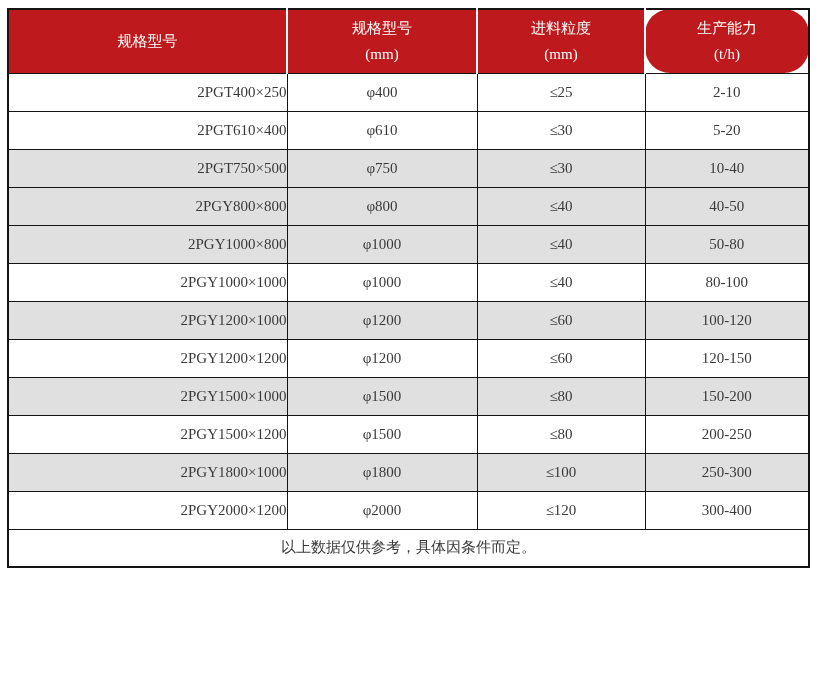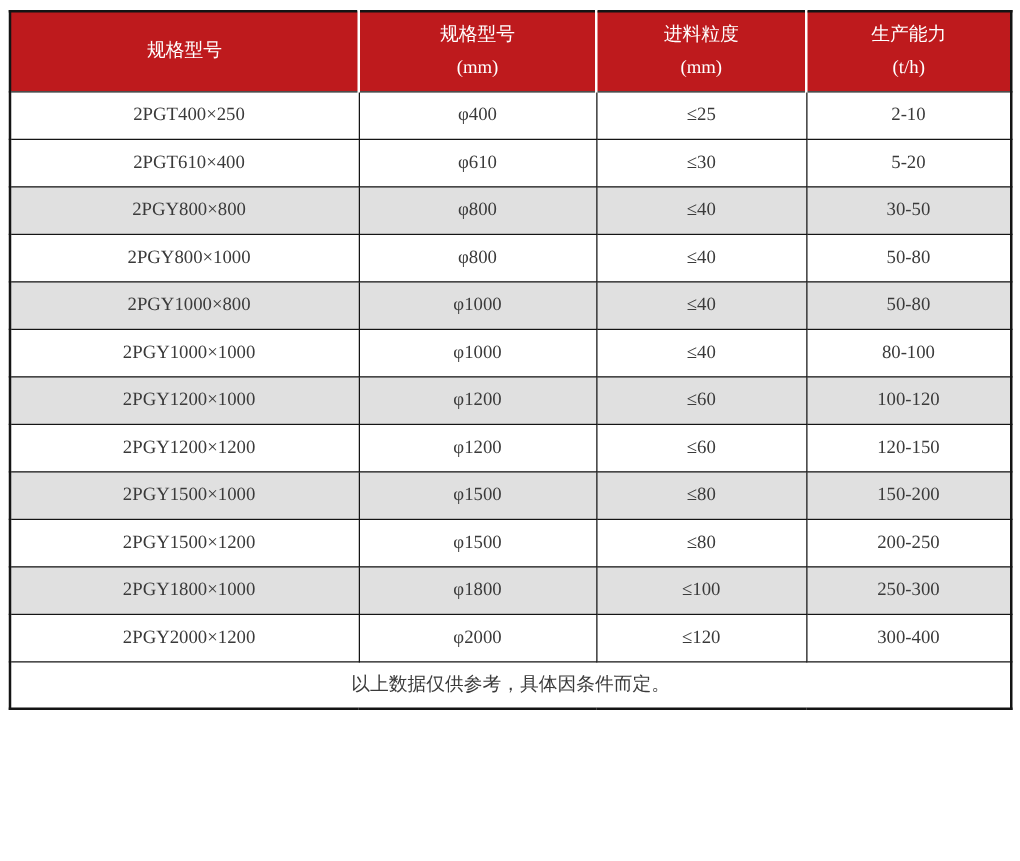--- a/index.html
+++ b/index.html
@@ -37,41 +37,42 @@
     color: var(--header-text, #fff);
     font-size: 15px;
     font-weight: normal;
     vertical-align: middle;
     padding: 0;
     border-right: 2px solid #ffffff;
     border-bottom: 1px solid var(--border, #111);
   }
   th:last-child {
     border-right: none;
+    border-radius: 25px;
   }
   .col-title {
     line-height: 1.1;
   }
   .col-unit {
     margin-top: 9px;
     line-height: 1.1;
   }
   tbody tr {
     height: 38px;
   }
   td {
     border: 1px solid var(--border, #111);
     font-size: 15px;
     color: var(--body-text, #3a3a3a);
     text-align: center;
     padding: 0;
     background: #ffffff;
   }
   tbody td:first-child {
-    text-align: center;
+    text-align: right;
     padding-left: 7px;
   }
   tbody tr.alt td {
     background: var(--alt-bg, #e0e0e0);
   }
   tfoot tr {
     height: 38px;
   }
   tfoot td.footnote {
     text-align: center;
@@ -116,30 +117,30 @@
           <td>≤25</td>
           <td>2-10</td>
         </tr>
         <tr>
           <td>2PGT610×400</td>
           <td>φ610</td>
           <td>≤30</td>
           <td>5-20</td>
         </tr>
         <tr class="alt">
+          <td>2PGT750×500</td>
+          <td>φ750</td>
+          <td>≤30</td>
+          <td>10-40</td>
+        </tr>
+        <tr class="alt">
           <td>2PGY800×800</td>
           <td>φ800</td>
           <td>≤40</td>
-          <td>30-50</td>
-        </tr>
-        <tr>
-          <td>2PGY800×1000</td>
-          <td>φ800</td>
-          <td>≤40</td>
-          <td>50-80</td>
+          <td>40-50</td>
         </tr>
         <tr class="alt">
           <td>2PGY1000×800</td>
           <td>φ1000</td>
           <td>≤40</td>
           <td>50-80</td>
         </tr>
         <tr>
           <td>2PGY1000×1000</td>
           <td>φ1000</td>

